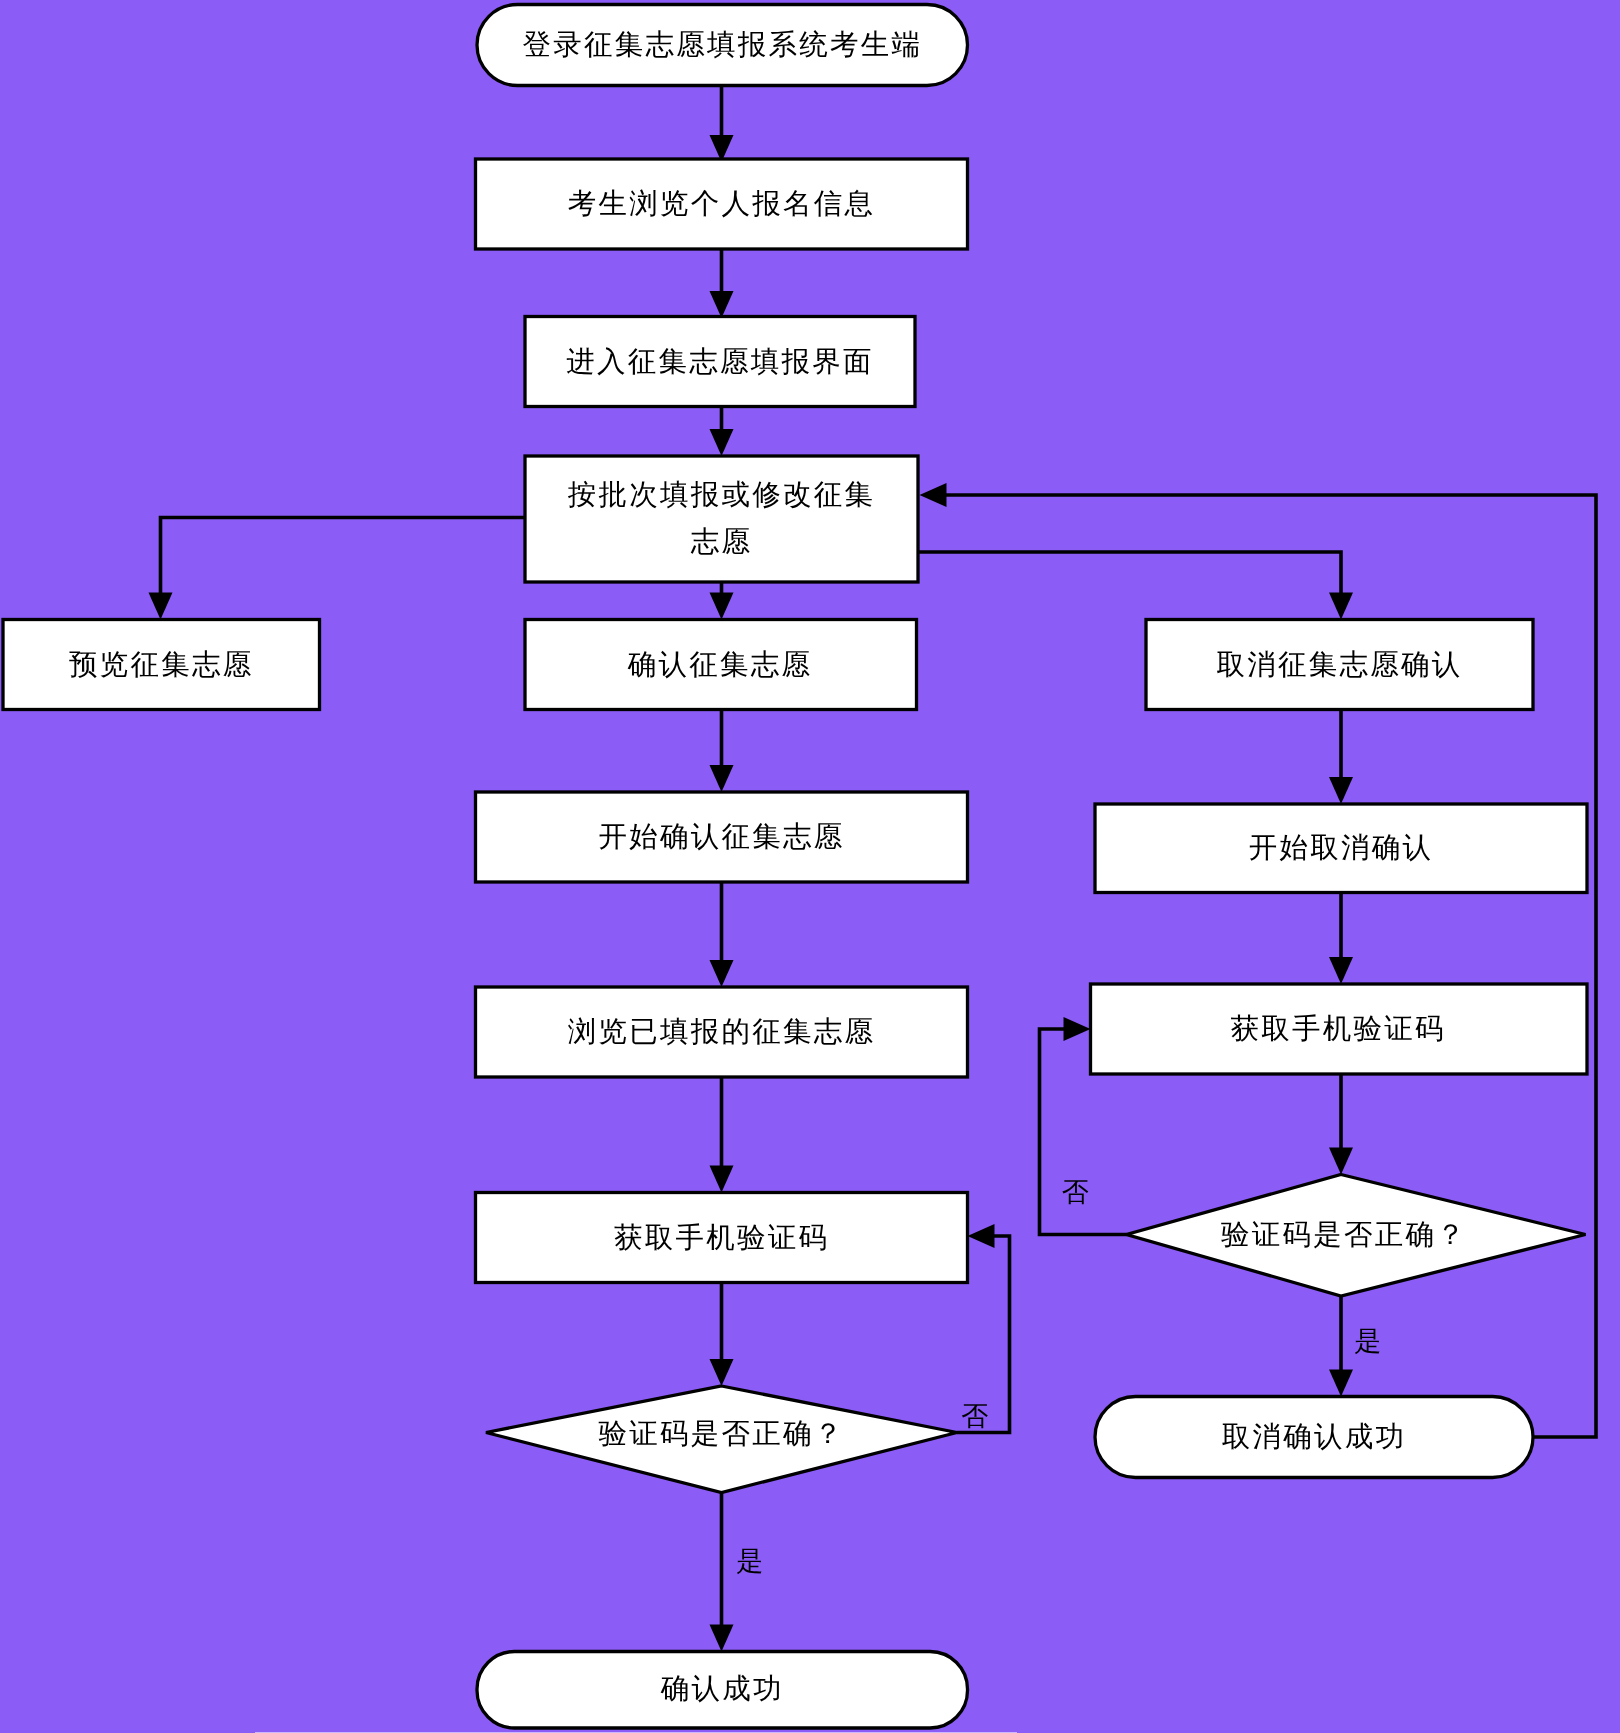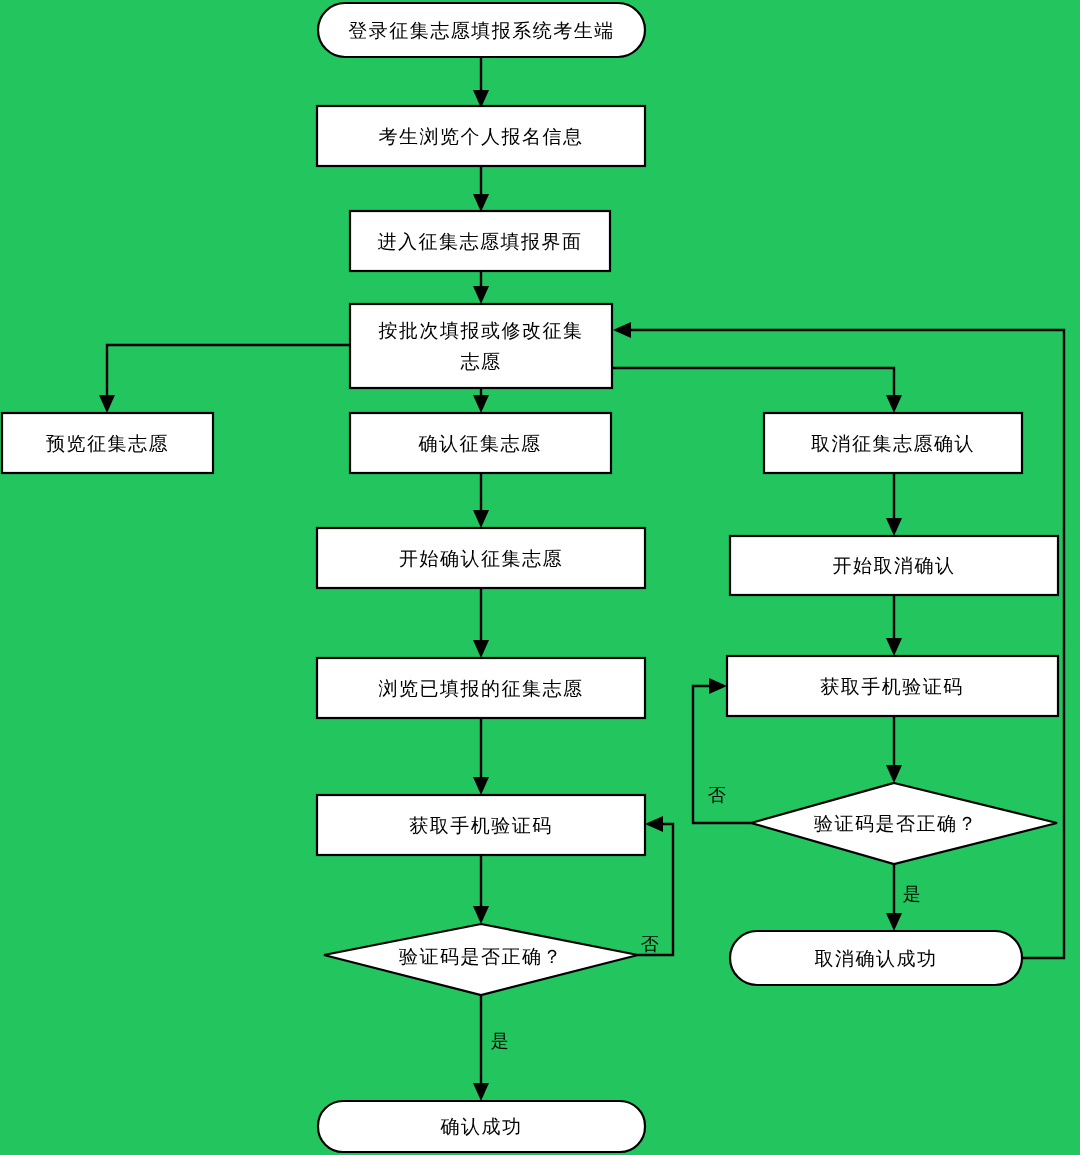--- a/index.html
+++ b/index.html
@@ -4,21 +4,21 @@
 <style>
   html, body {
     margin: 0;
     padding: 0;
     background: #ffffff;
   }
   #flowchart-root {
     position: relative;
     width: 1080px;
     height: 1155px;
-    background: #22c55e;
+    background: #8b5cf6;
     font-family: "DejaVu Sans", sans-serif;
   }
   svg.flow-canvas {
     display: block;
     width: 1080px;
     height: 1155px;
   }
   .shape-outline {
     fill: #ffffff;
     stroke: #000000;

